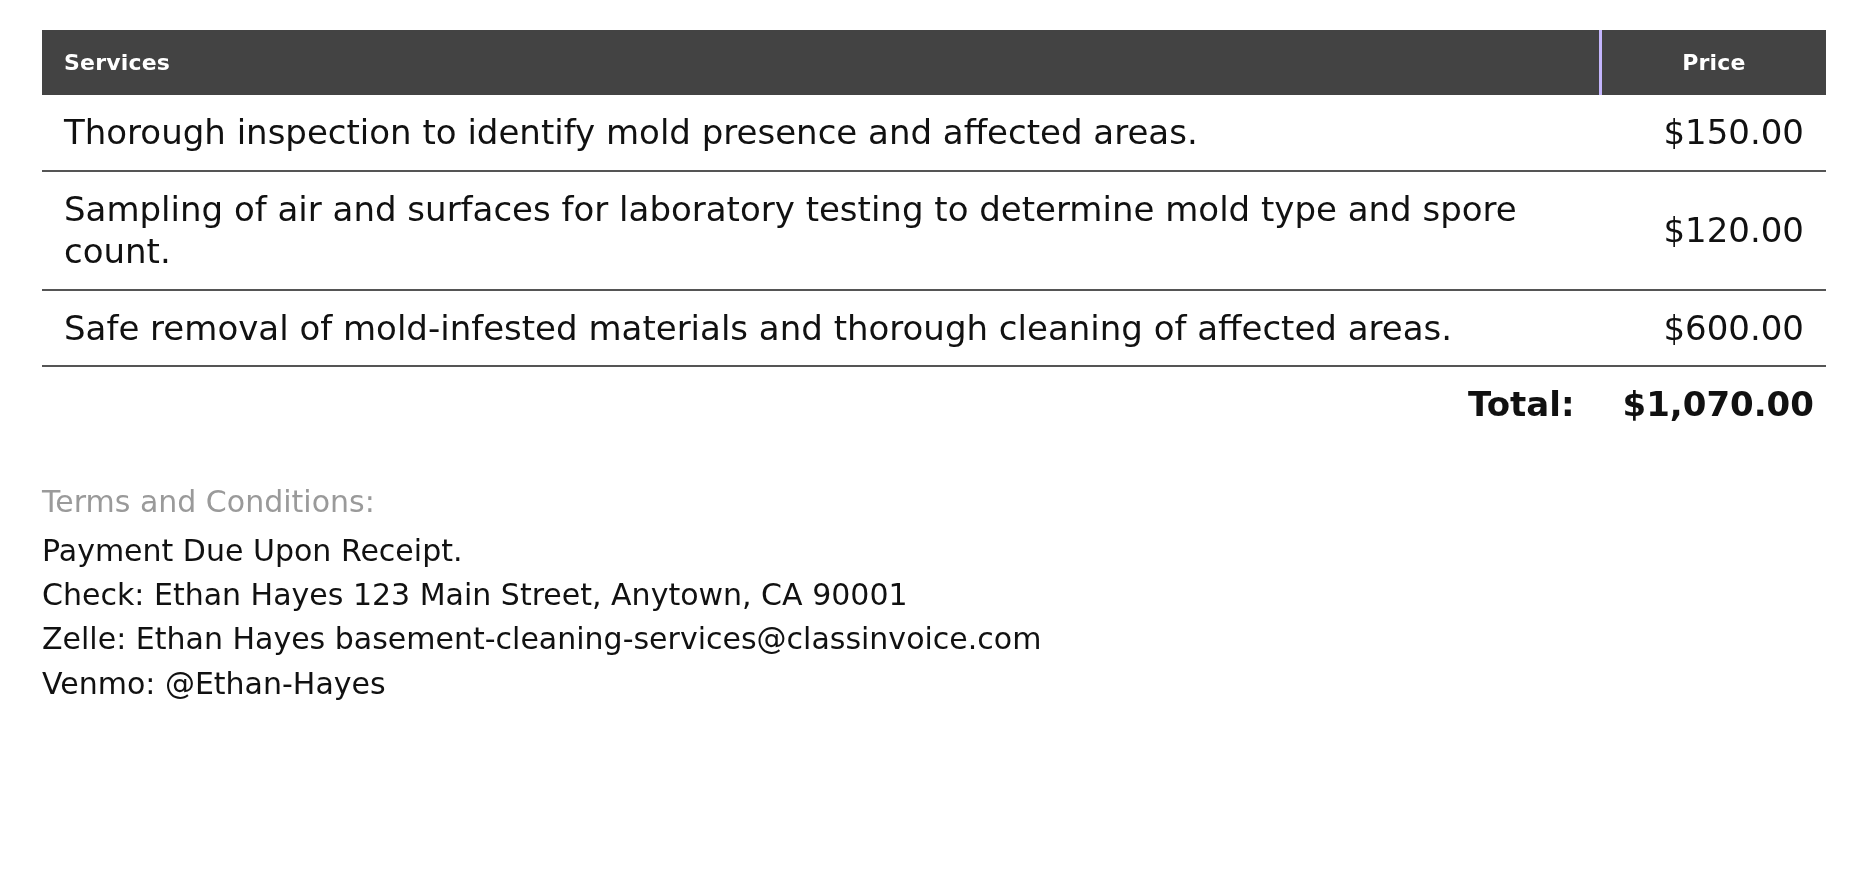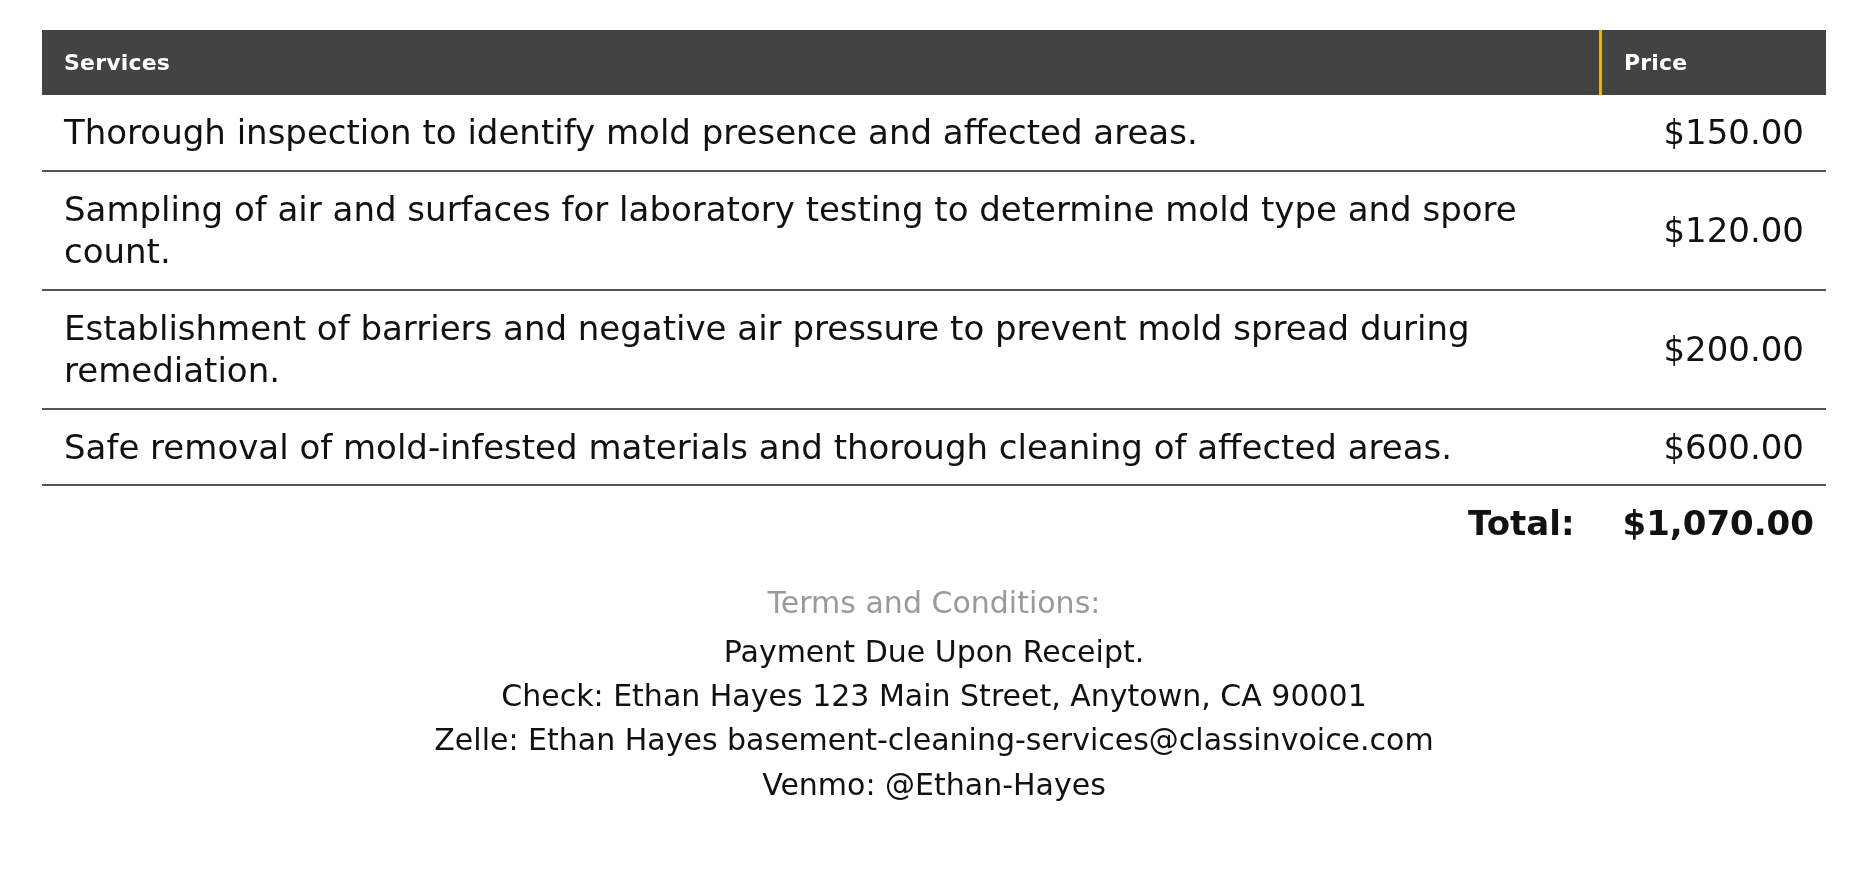--- a/index.html
+++ b/index.html
@@ -28,22 +28,22 @@
   table.services thead th {
     background: #434343;
     color: #ffffff;
     font-size: 22px;
     font-weight: bold;
     padding: 20px 22px;
     text-align: left;
     letter-spacing: 0.2px;
   }
   table.services thead th.price-head {
-    text-align: left;
-    border-left: 3px solid #eab308;
+    text-align: center;
+    border-left: 3px solid #c4b5fd;
     width: 180px;
   }
   table.services tbody td {
     font-size: 34px;
     padding: 16px 22px 16px 22px;
     border-bottom: 2px solid #555555;
     vertical-align: middle;
     line-height: 1.25;
   }
   table.services tbody td.desc {
@@ -58,22 +58,21 @@
   table.services tbody tr.total-row td {
     border-bottom: none;
     font-weight: bold;
     padding-bottom: 8px;
   }
   table.services tbody tr.total-row td.total-label {
     text-align: right;
     padding-right: 26px;
   }
   .terms {
-    margin-top: 32px;
-    text-align: center;
+    margin-top: 50px;
   }
   .terms-title {
     font-size: 30px;
     color: #9a9a9a;
     margin-bottom: 10px;
   }
   .terms-line {
     font-size: 30px;
     color: #111111;
     line-height: 1.48;
@@ -95,24 +94,20 @@
     <tbody>
       <tr>
         <td class="desc">Thorough inspection to identify mold presence and affected areas.</td>
         <td class="price">$150.00</td>
       </tr>
       <tr>
         <td class="desc">Sampling of air and surfaces for laboratory testing to determine mold type and spore count.</td>
         <td class="price">$120.00</td>
       </tr>
       <tr>
-        <td class="desc">Establishment of barriers and negative air pressure to prevent mold spread during remediation.</td>
-        <td class="price">$200.00</td>
-      </tr>
-      <tr>
         <td class="desc">Safe removal of mold-infested materials and thorough cleaning of affected areas.</td>
         <td class="price">$600.00</td>
       </tr>
       <tr class="total-row">
         <td class="total-label">Total:</td>
         <td class="price">$1,070.00</td>
       </tr>
     </tbody>
   </table>
 

